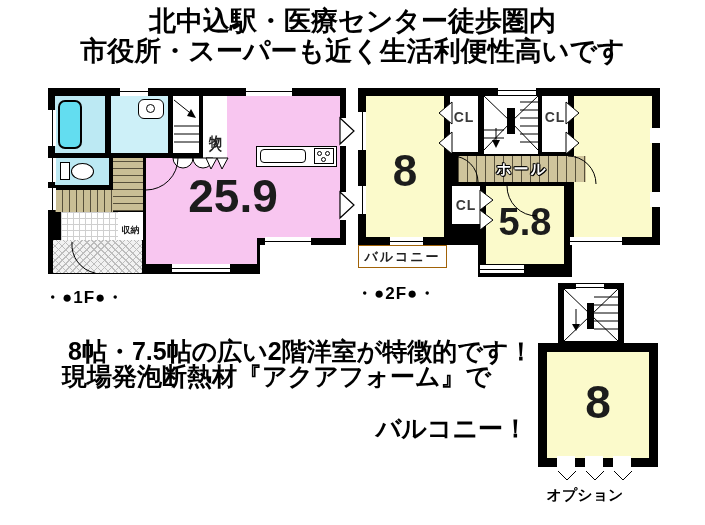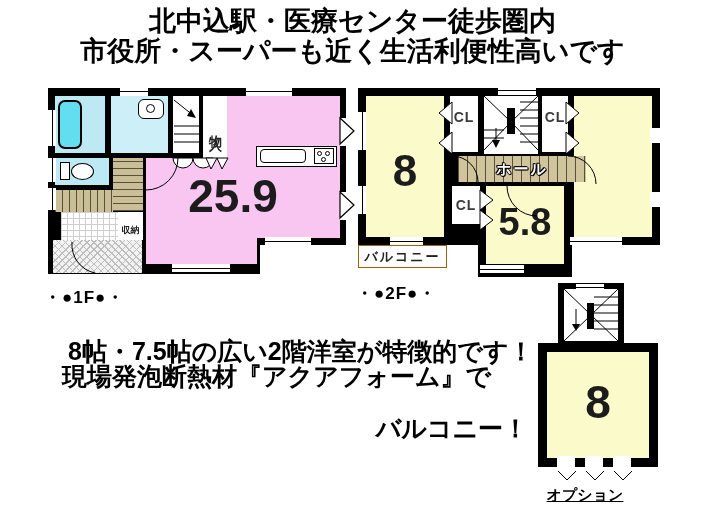--- a/index.html
+++ b/index.html
@@ -193,16 +193,16 @@
       <polygon points="38,48 34,41 42,41" fill="#000" stroke="none"></polygon>
     </g>
     <g stroke="#000" stroke-width="1" fill="#fff">
       <polyline points="20,188 29,197 38,188"></polyline>
       <polyline points="48,188 57,197 66,188"></polyline>
       <polyline points="76,188 85,197 94,188"></polyline>
     </g>
   </svg>
 
   <div class="abs" style="left:520px;top:486px;width:130px;text-align:center;">
-    <div style="font-weight:bold;font-size:15px;color:#000;white-space:nowrap;text-decoration:underline;">オプション</div>
+    <div style="font-weight:bold;font-size:15px;color:#000;white-space:nowrap;">オプション</div>
   </div>
 
 </div>
 
 </body></html>

